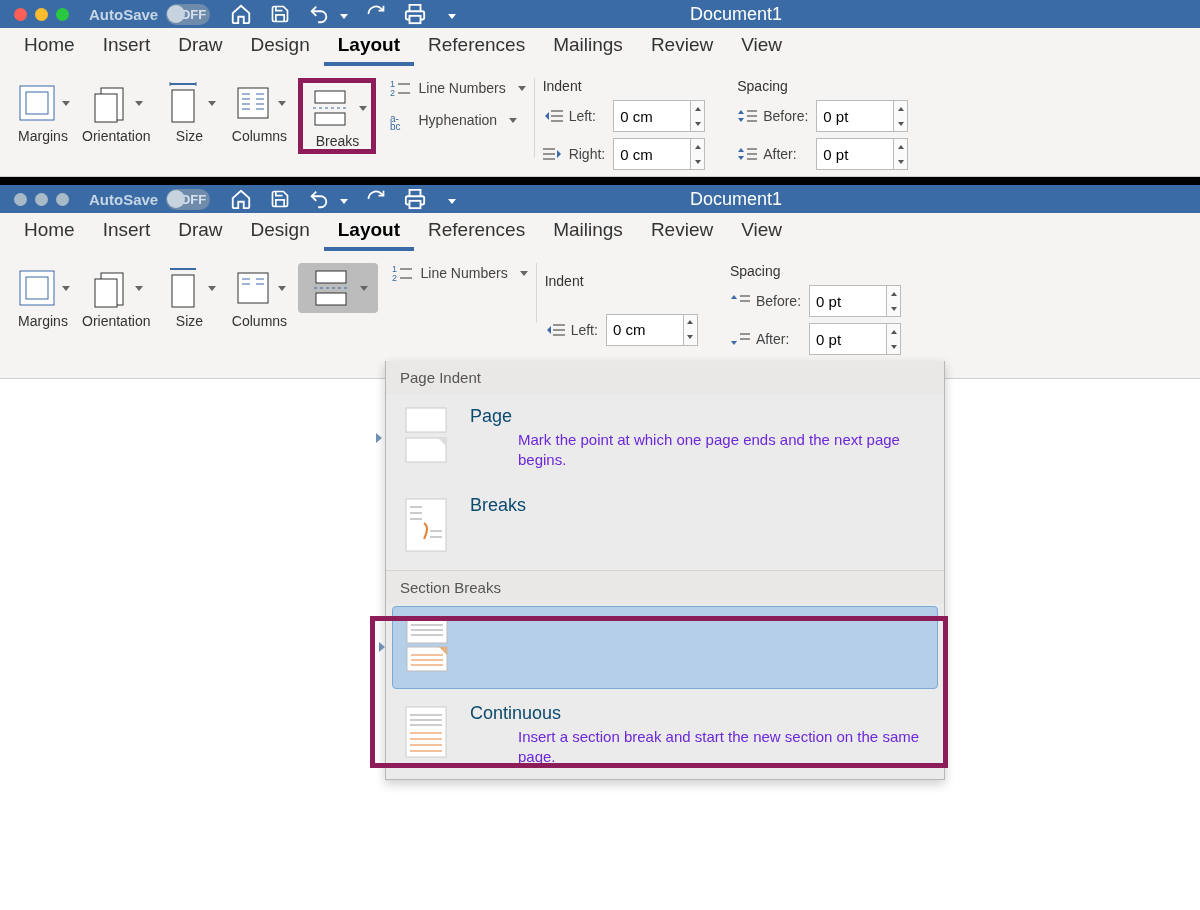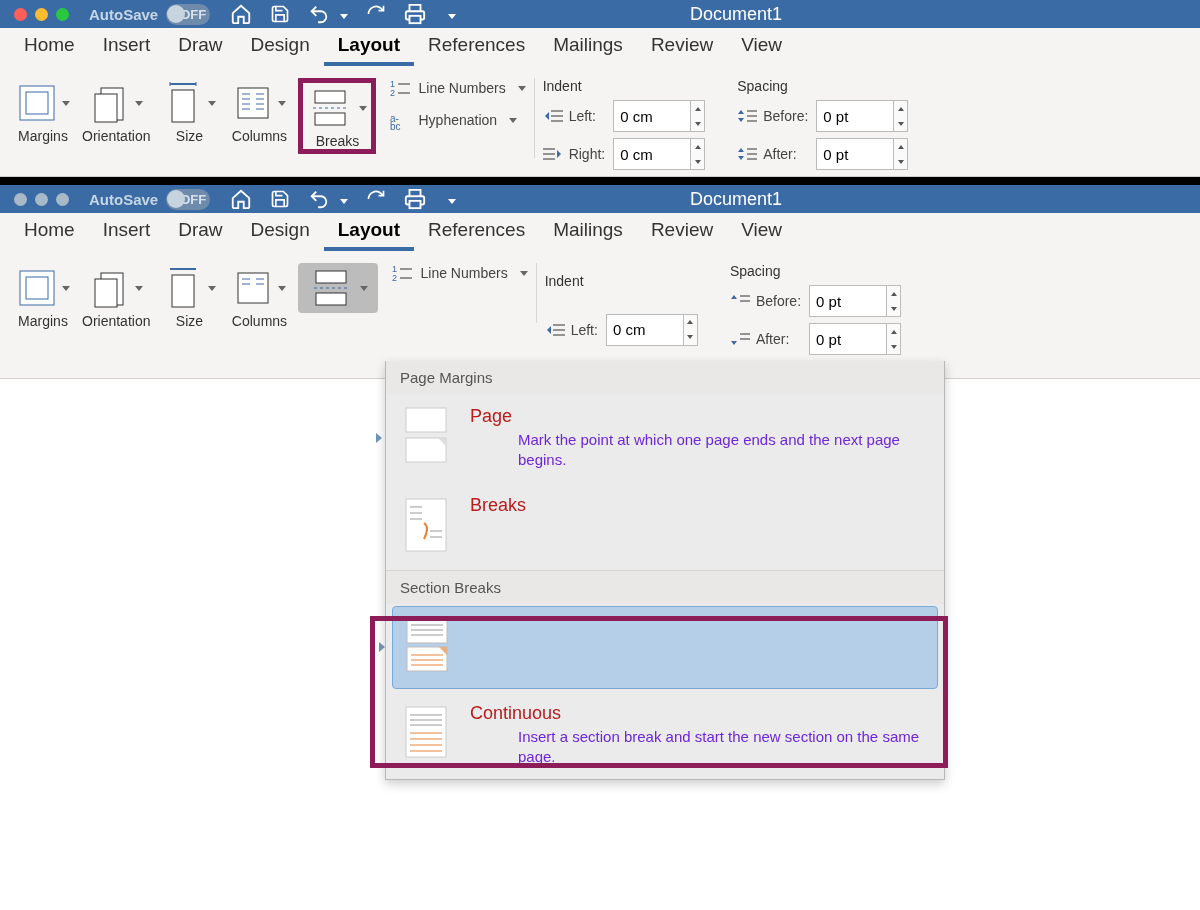--- a/index.html
+++ b/index.html
@@ -34,21 +34,21 @@
   .spinner .up::before{border-bottom:4px solid #555;}
   .spinner .down::before{border-top:4px solid #555;}
   .paragroup{ display:grid; grid-template-columns:auto auto auto; gap: 6px 8px; align-items:center;}
   .paragroup .hdr{font-size:14px; color:#333; grid-column: 1 / span 3;}
   .breaks-highlight{ border:5px solid #8c1d58; padding:0; }
   .popup { position:absolute; background:#ebebeb; border:1px solid #b8b7b5; border-top:none; box-shadow:0 4px 10px rgba(0,0,0,.2); width:560px; top:418px; left:385px; font-size:15px;}
   .popup-hdr{ padding:8px 14px; color:#555; background:#e9e8e6;}
   .popup-item{ display:flex; padding:12px 14px; gap:16px; position:relative;}
   .popup-item.hover{ background:#b6cfe8; border:1px solid #7aaad4; border-radius:4px; margin:2px 6px; padding:10px 8px;}
   .pi-icon{ width:54px; flex-shrink:0; position:relative;}
-  .pi-text h4{ font-size:18px; font-weight:400; color:#b91c1c; margin-bottom:3px;}
+  .pi-text h4{ font-size:18px; font-weight:400; color:#0c4a6e; margin-bottom:3px;}
   .pi-text p{ font-size:15px; color:#6d28d9; line-height:1.35;margin-left:48px;}
   .sel-highlight{ border:5px solid #8c1d58; position:absolute; }
   .window2{position:relative;}
   .tri{position:absolute;left:-10px; top:50%; transform:translateY(-50%);width:0;height:0;border-top:5px solid transparent;border-bottom:5px solid transparent;border-left:6px solid #6f91b4;}
   .breaks-pressed{background:#bcbcbc; border-radius:4px;}
   .divider-black{height:8px;background:#000;}
 </style>
 </head>
 <body>
 
@@ -471,21 +471,21 @@
             </div>
           </div>
         <span></span>
       </div>
     </div>
   </div>
   <div style="height:18px;background:#f5f4f3;border-bottom:1px solid #d0cfce;"></div>
   <div style="height:420px;background:#fff;"></div>
 
   <div class="popup" style="top:176px;">
-    <div class="popup-hdr">Page Margins</div>
+    <div class="popup-hdr">Page Indent</div>
 
     <div class="popup-item">
       <span class="tri"></span>
       <div class="pi-icon">
         <svg width="54" height="60">
             <rect x="6" y="2" width="40" height="24" fill="#fff" stroke="#ccc"></rect>
             <rect x="6" y="32" width="40" height="24" fill="#fff" stroke="#ccc"></rect>
             <polygon points="38,32 46,32 46,40" fill="#ddd"></polygon>
           </svg>
       </div>

